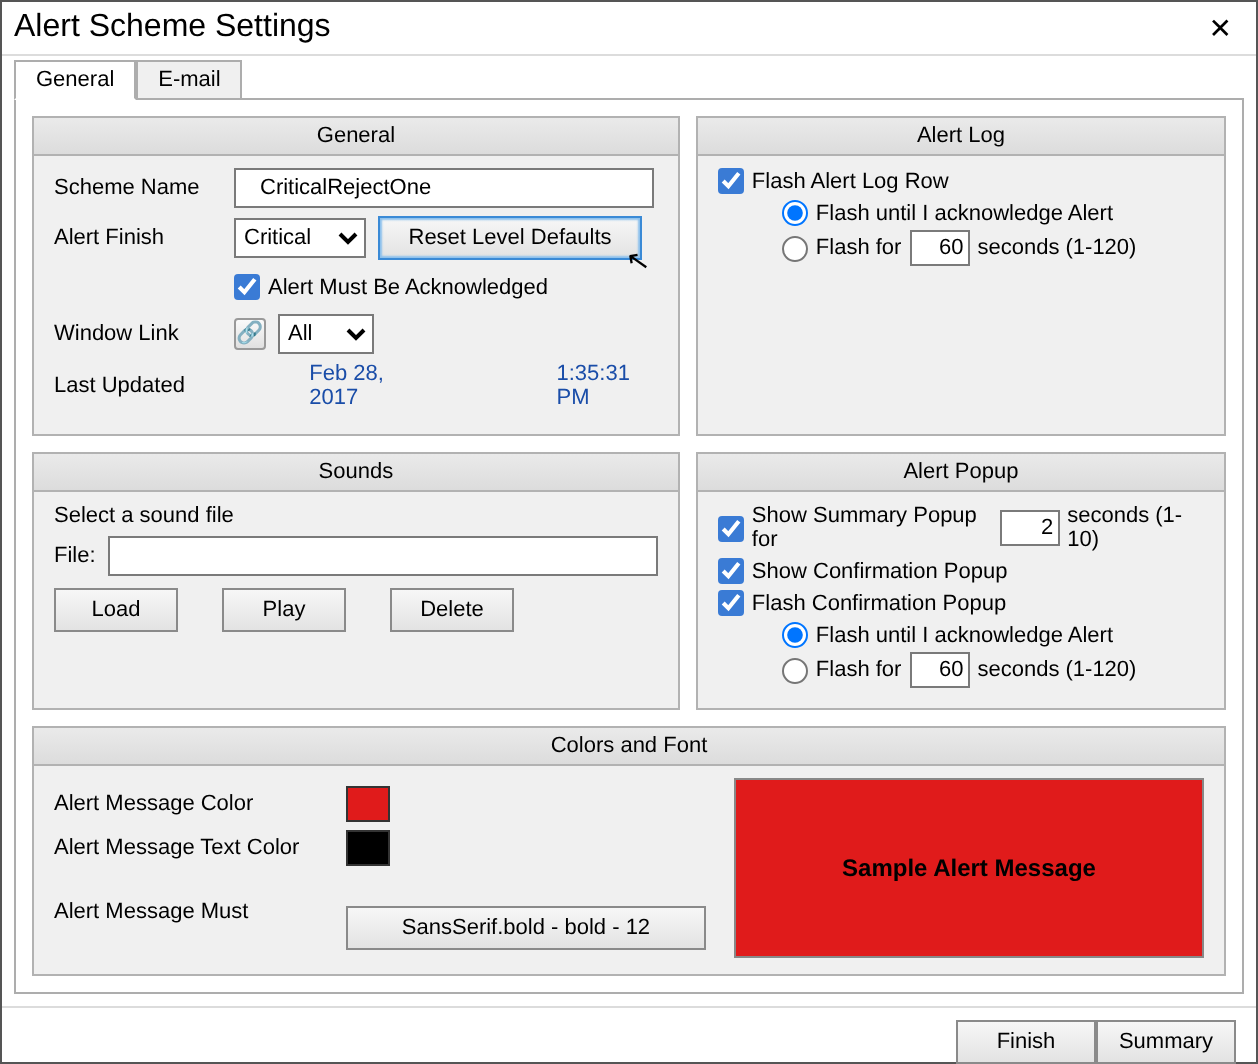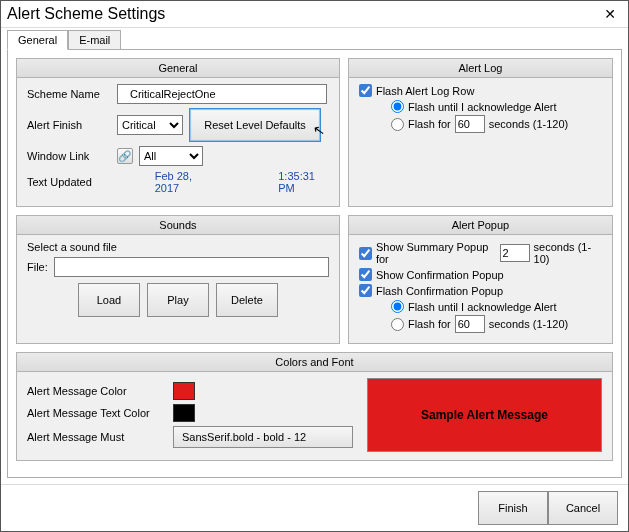--- a/index.html
+++ b/index.html
@@ -85,40 +85,40 @@
     padding: 2px 12px;
     font: inherit;
     height: 20px;
     background: #fff;
   }
   .btn {
     background: linear-gradient(#f7f7f7,#e3e3e3);
     border: 1px solid #8a8a8a;
     padding: 2px 10px;
     font: inherit;
-    height: 34px;
+    height: 22px;
     cursor: default;
     min-width: 62px;
   }
   .btn.highlight { border: 1px solid #3a8ad6; box-shadow: 0 0 1px 1px #8cc0ec inset; }
   select.combo {
     border: 1px solid #7a7a7a;
     font: inherit;
     height: 20px;
     background: #fff;
   }
   .chk { display: flex; align-items: center; gap: 4px; margin: 3px 0; }
   .chk input { margin:0; accent-color: #3a7bd5; }
   .radio { display: flex; align-items: center; gap: 4px; margin: 2px 0 2px 32px; }
   .radio input { margin:0; }
   .smallnum {
     width: 30px;
     height: 18px;
     border: 1px solid #7a7a7a;
-    text-align: left;
+    text-align: right;
     font: inherit;
   }
   .link-icon {
     display: inline-block; width:16px; height:16px;
     background: linear-gradient(#fafafa,#e0e0e0);
     border:1px solid #999; border-radius:2px;
     text-align:center; line-height:14px; font-size:11px;
   }
   .blue { color: #1a4da8; margin-left: 46px; }
   .swatch {
@@ -146,21 +146,22 @@
   .fontbtn {
     background: linear-gradient(#f7f7f7,#e3e3e3);
     border:1px solid #8a8a8a;
     padding:2px 8px;
     font:inherit;
     height:22px;
     min-width: 180px;
     text-align:center;
     display:inline-flex;
     align-items:center;
-    justify-content:flex-start;
+    justify-content:center;
+    margin-top:16px;
   }
 </style>
 </head>
 <body>
 
 <div class="window">
   <div class="titlebar">
     <span class="title">Alert Scheme Settings</span>
     <span class="close-x">✕</span>
   </div>
@@ -179,29 +180,35 @@
           <label class="lbl">Scheme Name</label>
           <input type="text" class="field" style="width: 210px;" value="CriticalRejectOne">
         </div>
         <div class="formrow">
           <label class="lbl">Alert Finish</label>
           <select class="combo" style="width:66px">
             <option>Critical</option>
           </select>
           <button class="btn highlight" style="width:132px"><span>Reset Level Defaults</span></button>
         </div>
+        <div class="formrow" style="margin-left:90px">
+          <label class="chk">
+            <input type="checkbox" checked="" style="">
+            <span>Alert Must Be Acknowledged</span>
+          </label>
+        </div>
         <div class="formrow">
           <label class="lbl">Window Link</label>
           <span class="link-icon">🔗</span>
-          <select class="combo" style="width:64px">
+          <select class="combo" style="width:48px">
             <option>All</option>
           </select>
         </div>
         <div class="formrow">
-          <label class="lbl">Text Updated</label>
+          <label class="lbl">Last Updated</label>
           <span class="blue">Feb 28, 2017</span>
           <span style="width:8px"></span>
           <span class="blue">1:35:31 PM</span>
         </div>
       </fieldset>
 
       <fieldset class="group-alertlog">
         <div class="ftitle">Alert Log</div>
         <label class="chk">
           <input type="checkbox" checked="" style="">
@@ -221,21 +228,21 @@
     </div>
 
     <div class="row2">
       <fieldset class="group-sounds">
         <div class="ftitle">Sounds</div>
         <div style="margin:4px 0">Select a sound file</div>
         <div class="formrow">
           <span>File:</span>
           <input type="text" class="field" style="flex: 1 1 0%;">
         </div>
-        <div class="formrow" style="justify-content:center; gap:7px; margin-top:6px">
+        <div class="formrow" style="justify-content:flex-start; gap:22px; margin-top:6px">
           <button class="btn"><span>Load</span></button>
           <button class="btn"><span>Play</span></button>
           <button class="btn"><span>Delete</span></button>
         </div>
       </fieldset>
 
       <fieldset class="group-popup">
         <div class="ftitle">Alert Popup</div>
         <label class="chk">
           <input type="checkbox" checked="" style="">
@@ -286,17 +293,17 @@
         <div class="sample">
           <span>Sample Alert Message</span>
         </div>
       </div>
     </fieldset>
 
   </div>
 
   <div class="footer">
     <button class="btn" style="min-width:70px"><span>Finish</span></button>
-    <button class="btn" style="min-width:70px"><span>Cancel</span></button>
+    <button class="btn" style="min-width:70px"><span>Summary</span></button>
   </div>
 
   <div class="cursor">↖</div>
 </div>
 
 </body></html>

